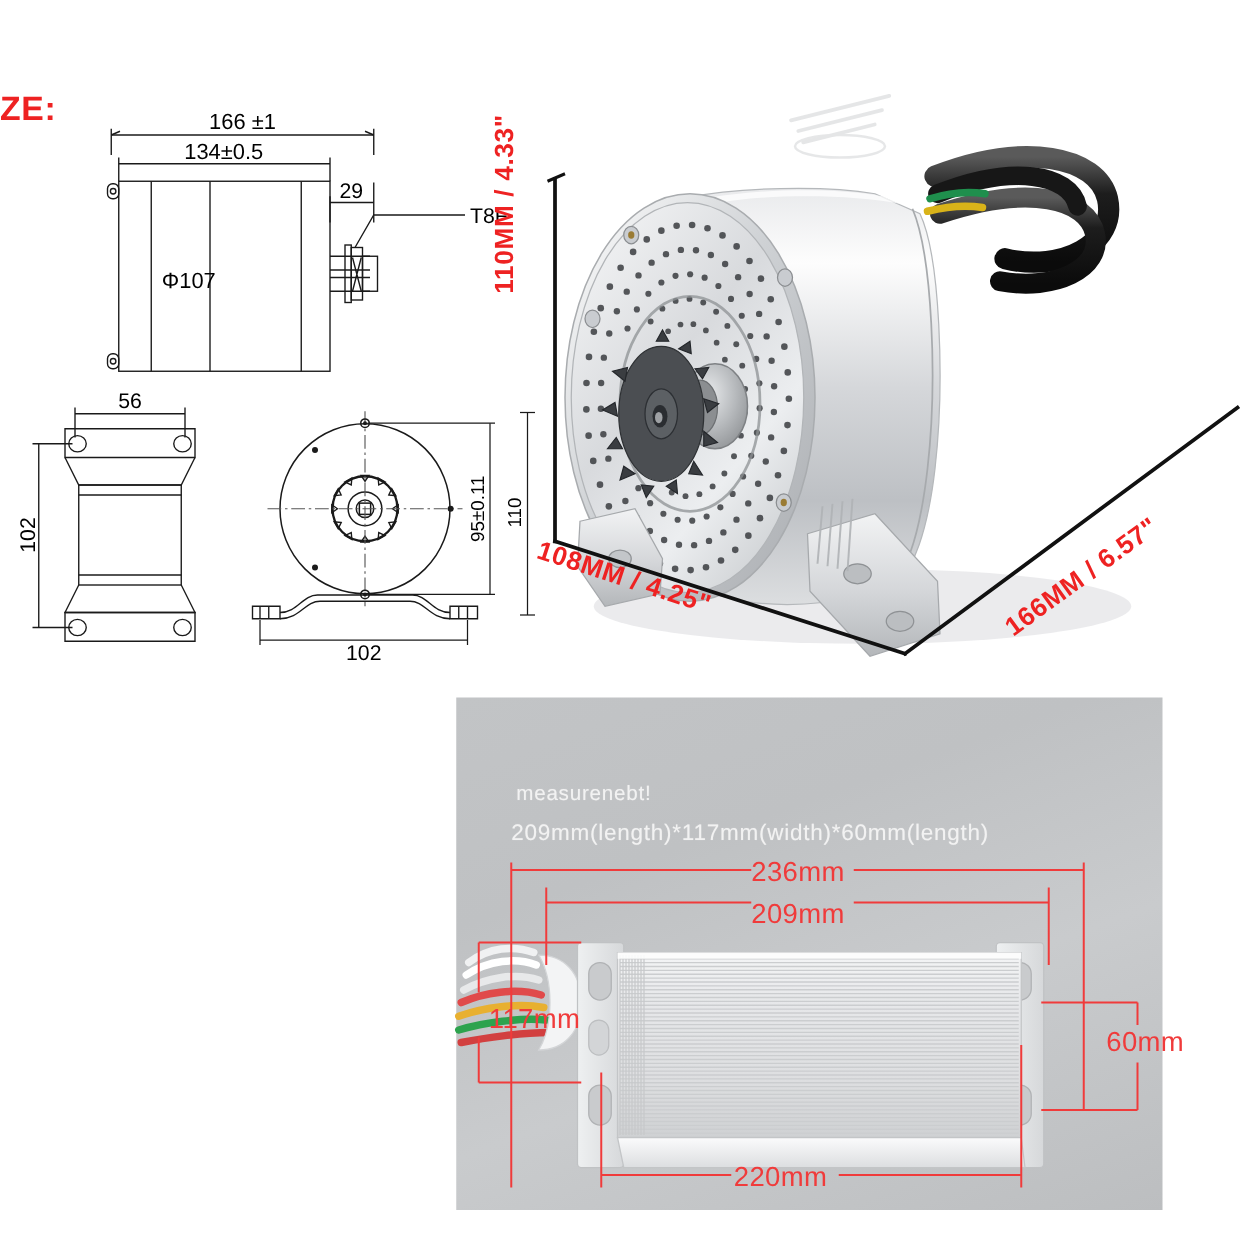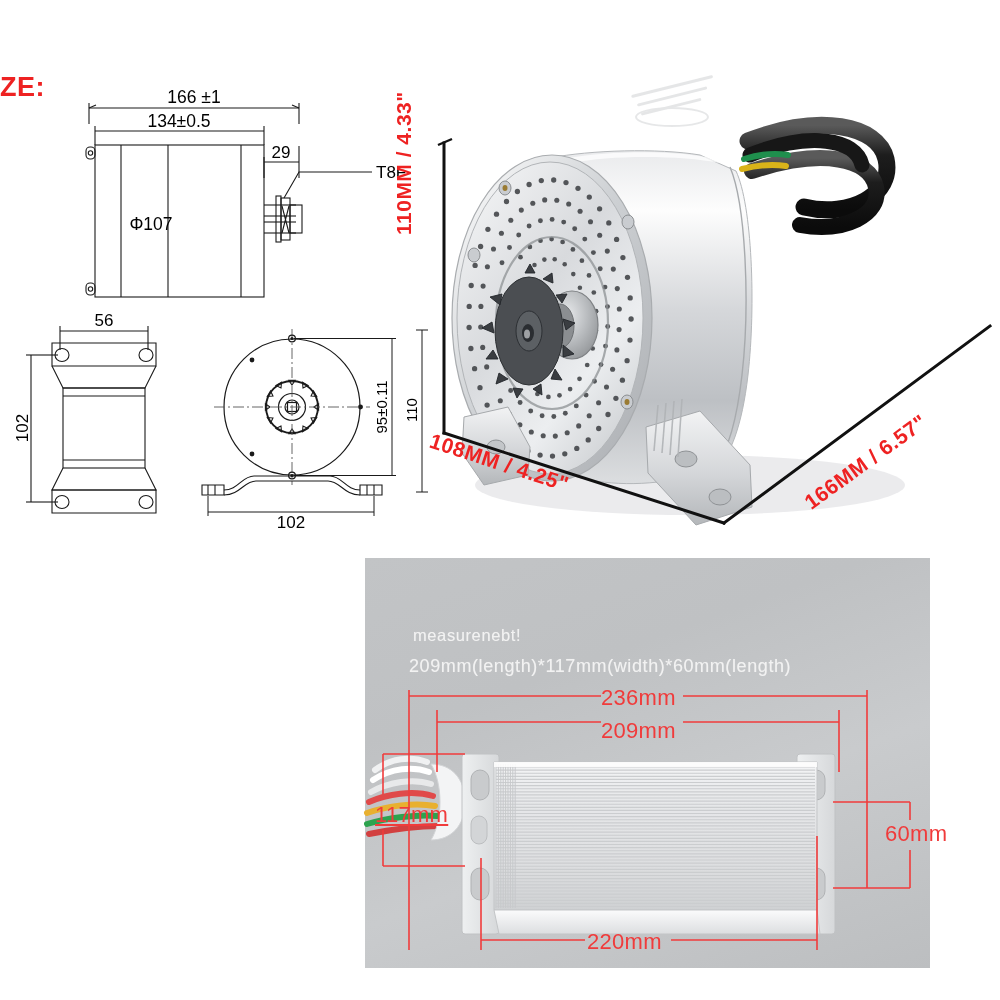--- a/index.html
+++ b/index.html
@@ -714,18 +714,18 @@
 
         <line x1="116" y1="300" x2="116" y2="392"></line>
         <line x1="452" y1="278" x2="452" y2="392"></line>
         <line x1="116" y1="382" x2="220" y2="382"></line>
         <line x1="306" y1="382" x2="452" y2="382"></line>
       </g>
     </svg>
 
     <div class="red-dim" style="left:236px; top:127px;">236mm</div>
     <div class="red-dim" style="left:236px; top:160px;">209mm</div>
-    <div class="red-dim" style="left:10px; top:244px;text-decoration:underline;">117mm</div>
+    <div class="red-dim" style="left:26px; top:244px;">117mm</div>
     <div class="red-dim" style="left:520px; top:263px;">60mm</div>
     <div class="red-dim" style="left:222px; top:371px;text-align:right;">220mm</div>
   </div>
 
 </div>
 
 </body></html>

